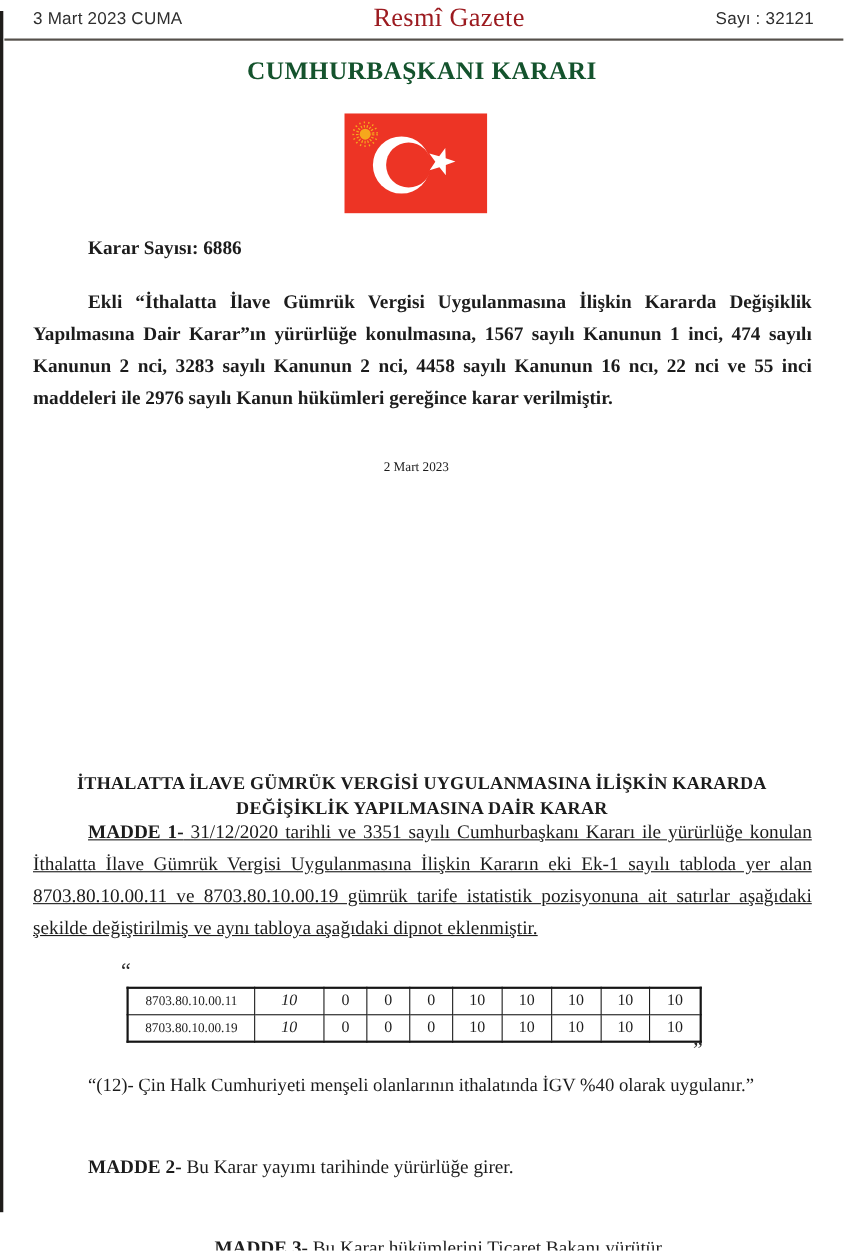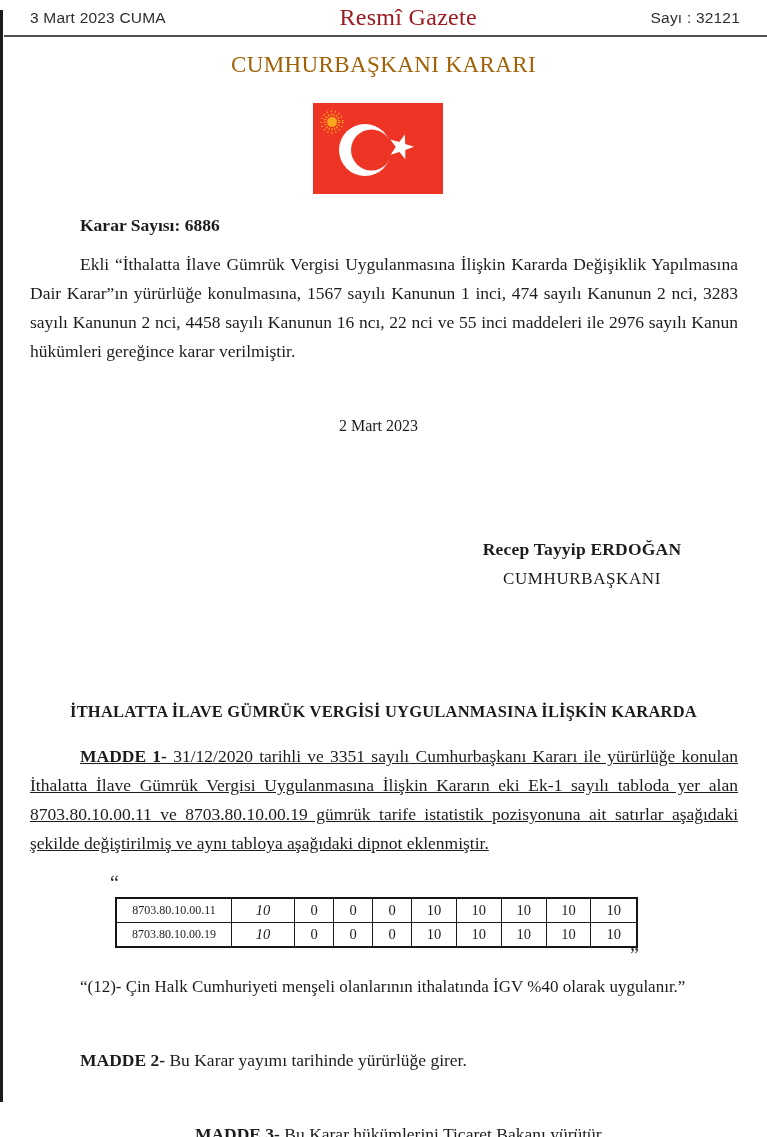--- a/index.html
+++ b/index.html
@@ -26,37 +26,37 @@
     font-family:"Liberation Sans","DejaVu Sans",sans-serif;
     font-size:15.5px;color:#2e2e2e;letter-spacing:.2px;
   }
   .gz-title{
     font-size:24px;font-weight:normal;color:var(--gazette-red,#9c1b20);
     letter-spacing:.3px;
   }
   
   .decree-title{
     position:absolute;top:52px;left:0;right:0;
-    text-align:center;font-size:23px;font-weight:normal;color:#a16207;
+    text-align:center;font-size:23px;font-weight:bold;color:#14532d;
     letter-spacing:.4px;
   }
   .flag-wrap{position:absolute;top:103px;left:313px;width:130px;height:91px;}
   .karar-no{
     position:absolute;top:215px;left:80px;
     font-size:17.5px;font-weight:bold;
   }
   .para{
     position:absolute;left:30px;width:708px;
     font-size:17.5px;line-height:29px;text-align:justify;text-indent:50px;
     margin:0;
   }
-  .para-1{top:250px;}
+  .para-1{top:260px;font-weight:bold;}
   .decree-date{
     position:absolute;top:417px;left:0;right:10px;
-    text-align:center;font-size:16px;
+    text-align:center;font-size:12px;
   }
   .signature{
     position:absolute;top:539px;right:70px;width:230px;text-align:center;
   }
   .sig-name{font-size:17.5px;font-weight:bold;letter-spacing:.2px;}
   .sig-title{font-size:17px;margin-top:9px;letter-spacing:.6px;}
   
   .annex-title{
     position:absolute;top:701px;left:0;right:0;text-align:center;
     font-size:16.5px;font-weight:bold;line-height:22.5px;letter-spacing:.2px;
@@ -124,27 +124,24 @@
       </g>
     </svg>
   </div>
 
   <div class="karar-no">Karar Sayısı: 6886</div>
 
   <p class="para para-1">Ekli “İthalatta İlave Gümrük Vergisi Uygulanmasına İlişkin Kararda Değişiklik Yapılmasına Dair Karar”ın yürürlüğe konulmasına, 1567 sayılı Kanunun 1 inci, 474 sayılı Kanunun 2 nci, 3283 sayılı Kanunun 2 nci, 4458 sayılı Kanunun 16 ncı, 22 nci ve 55 inci maddeleri ile 2976 sayılı Kanun hükümleri gereğince karar verilmiştir.</p>
 
   <div class="decree-date">2 Mart 2023</div>
 
-  <div class="signature">
-    <div class="sig-name">Recep Tayyip ERDOĞAN</div>
-    <div class="sig-title">CUMHURBAŞKANI</div>
-  </div>
 
   <div class="annex-title">
     <div>İTHALATTA İLAVE GÜMRÜK VERGİSİ UYGULANMASINA İLİŞKİN KARARDA</div>
+    <div>DEĞİŞİKLİK YAPILMASINA DAİR KARAR</div>
   </div>
 
   <p class="para para-m1"><b class="lbl">MADDE 1-</b><span> 31/12/2020 tarihli ve 3351 sayılı Cumhurbaşkanı Kararı ile yürürlüğe konulan İthalatta İlave Gümrük Vergisi Uygulanmasına İlişkin Kararın eki Ek-1 sayılı tabloda yer alan 8703.80.10.00.11 ve 8703.80.10.00.19 gümrük tarife istatistik pozisyonuna ait satırlar aşağıdaki şekilde değiştirilmiş ve aynı tabloya aşağıdaki dipnot eklenmiştir.</span></p>
 
   <div class="quote-open">“</div>
 
   <table class="igv-table">
     <tbody>
         <tr>
       <td class="c-code">8703.80.10.00.11</td>

